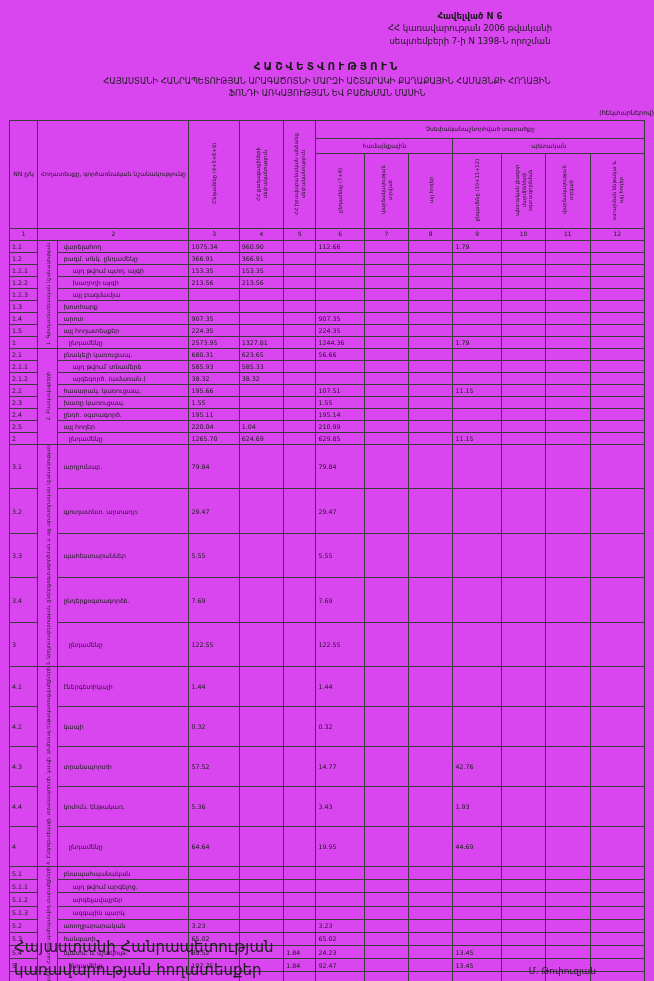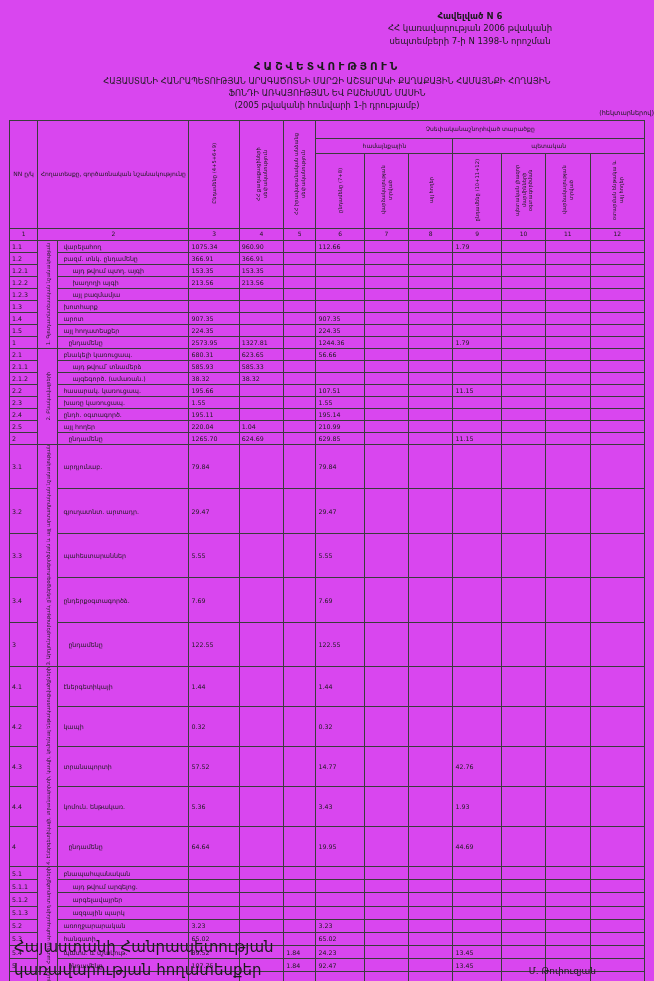--- a/index.html
+++ b/index.html
@@ -55,21 +55,20 @@
   <div class="top-block">
     <div class="appendix">Հավելված N 6</div>
     <div>ՀՀ կառավարության 2006 թվականի</div>
     <div>սեպտեմբերի 7-ի N 1398-Ն որոշման</div>
   </div>
 
   <div class="title-block">
     <div class="title-main">ՀԱՇՎԵՏՎՈՒԹՅՈՒՆ</div>
     <div class="title-sub">ՀԱՅԱՍՏԱՆԻ ՀԱՆՐԱՊԵՏՈՒԹՅԱՆ ԱՐԱԳԱԾՈՏՆԻ ՄԱՐԶԻ ԱՇՏԱՐԱԿԻ ՔԱՂԱՔԱՅԻՆ ՀԱՄԱՅՆՔԻ ՀՈՂԱՅԻՆ</div>
     <div class="title-sub">ՖՈՆԴԻ ԱՌԿԱՅՈՒԹՅԱՆ ԵՎ ԲԱՇԽՄԱՆ ՄԱՍԻՆ</div>
-    <div class="title-date">(2005 թվականի հունվարի 1-ի դրությամբ)</div>
   </div>
 
   <div class="units-note">(հեկտարներով)</div>
 
   <table class="tbl">
     <colgroup>
       <col style="width:28px">
         <col style="width:20px">
         <col style="width:130px">
       <col style="width:50px">

